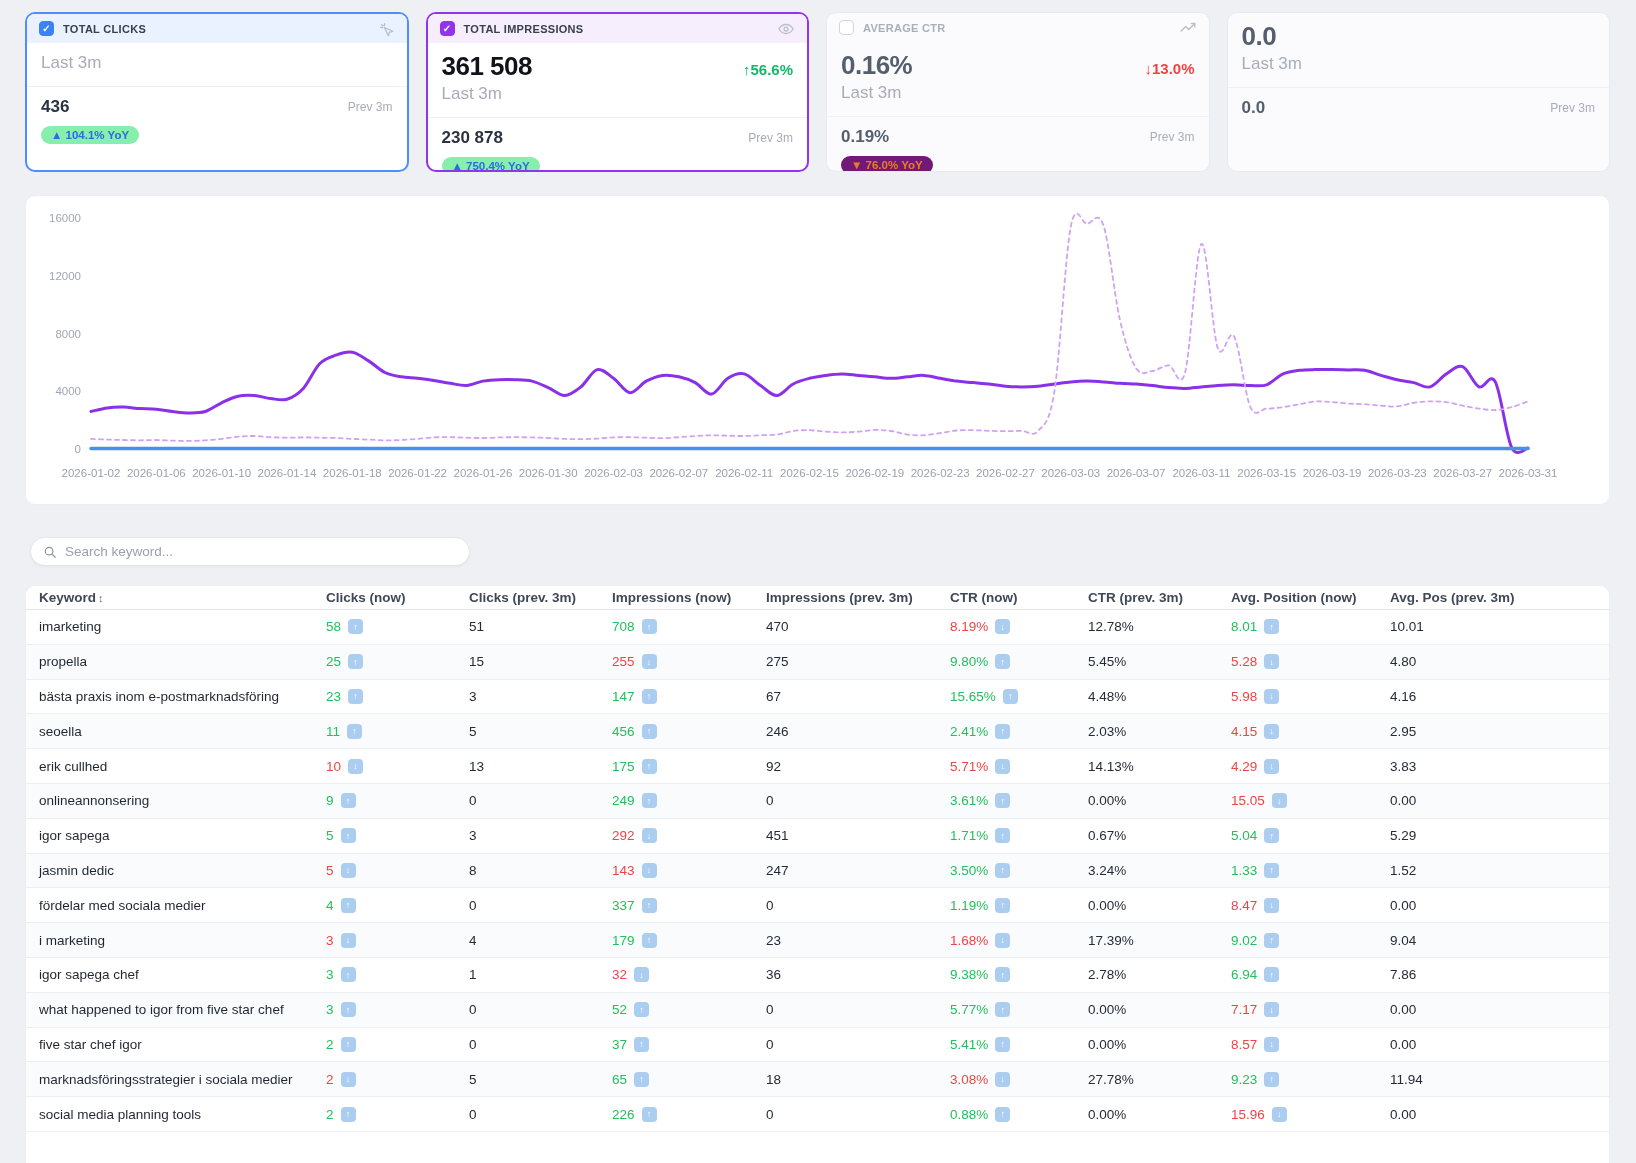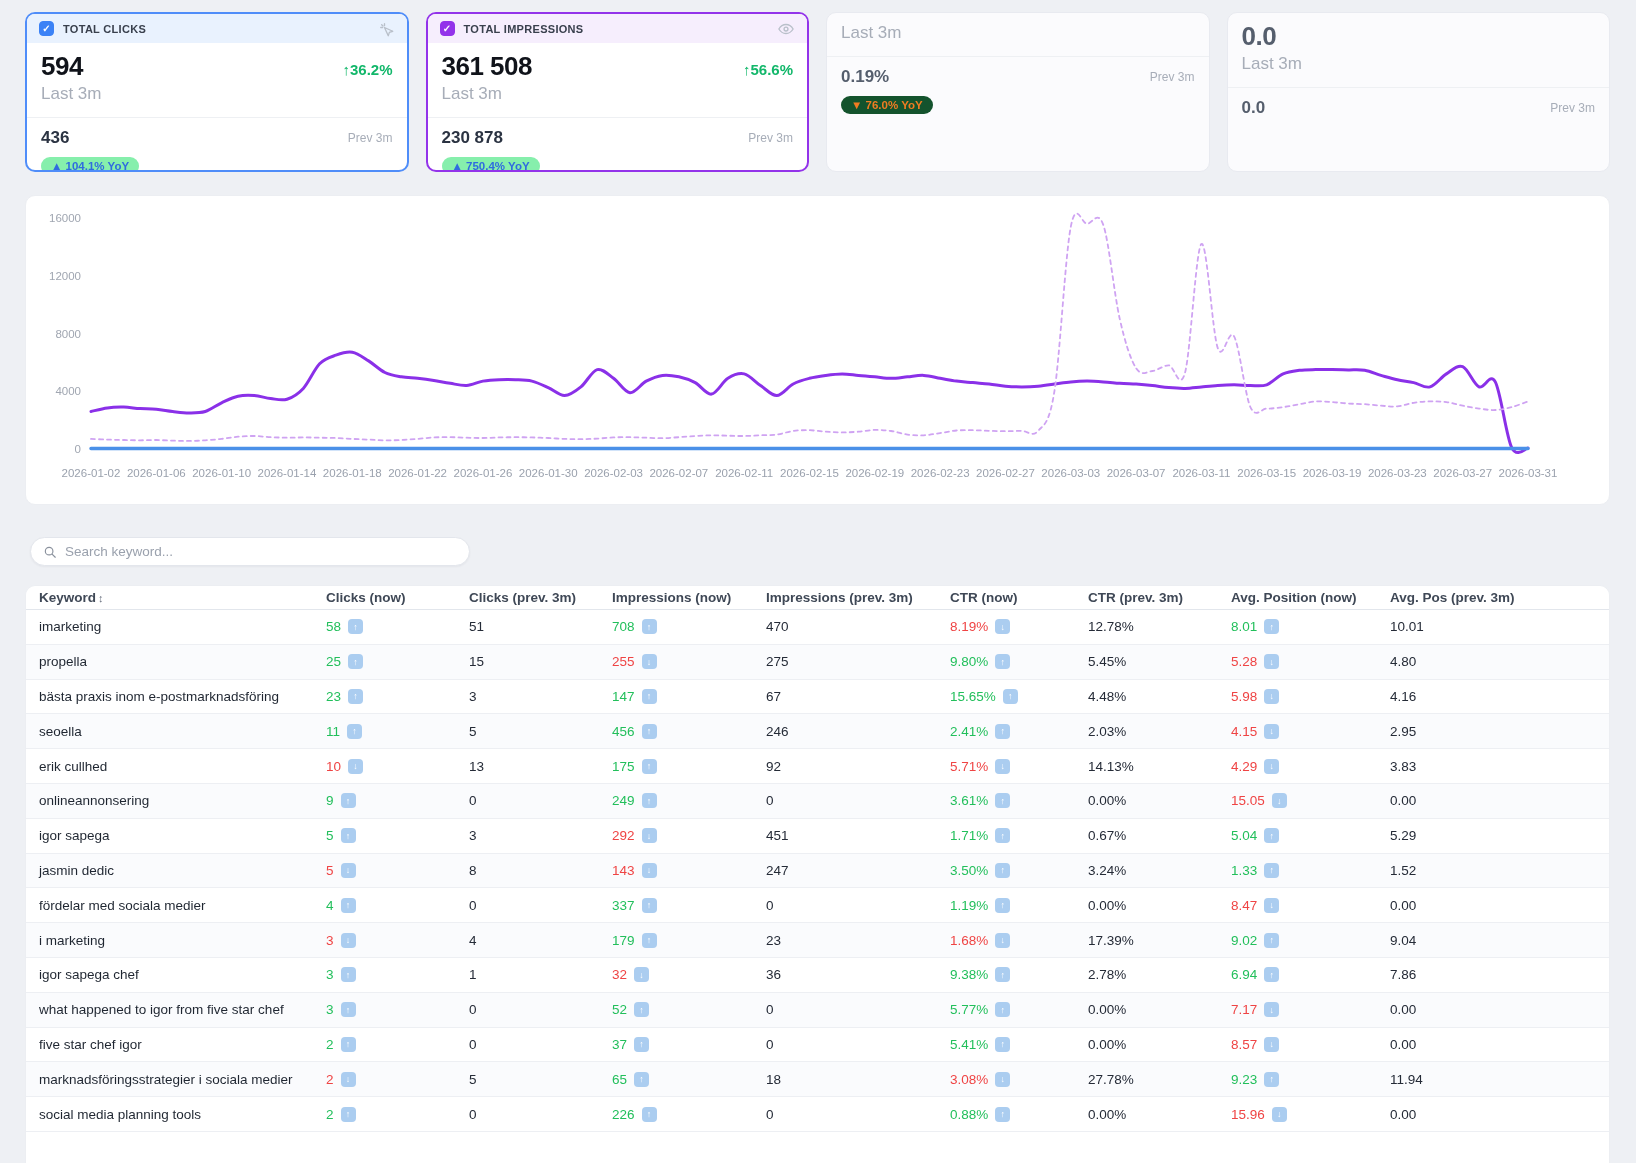--- a/index.html
+++ b/index.html
@@ -33,21 +33,21 @@
   .kpi-change.pos { color:#12b76a; } .kpi-change.neg { color:#ef4444; }
   .kpi-period { font-size:17px; color:#a7adb8; margin-top:2px; }
   .card-divider { border-top:1px solid #eef0f3; margin-top:7px; }
   .prev-row { display:flex; align-items:center; justify-content:space-between; padding:10px 14px 0 14px; }
   .prev-value { font-size:17px; font-weight:bold; color:#2b3342; }
   .c-gray .prev-value { color:#555e6d; }
   .prev-label { font-size:12px; color:#a7adb8; }
   .yoy { display:inline-block; margin:9px 14px 0 14px; padding:3px 10px; border-radius:10px;
          font-size:11.5px; font-weight:bold; }
   .yoy.up   { background:#86efac; color:#2f6bdf; }
-  .yoy.down { background:#14532d; color:#f07c22; }
+  .yoy.down { background:#701a75; color:#f07c22; }
 
   
   .chart-card { position:absolute; left:25px; top:195px; width:1585px; height:310px;
                 background:#fff; border-radius:10px; border:1px solid #eceef2; }
   .chart-card svg { display:block; }
   .ytick { font-size:11.5px; fill:#a0a6b1; }
   .xtick { font-size:11.5px; fill:#9aa1ad; }
 
   
   .searchbar { position:absolute; left:30px; top:537px; width:440px; height:29px; background:#fff;
@@ -89,24 +89,20 @@
         <span class="head-icon">
           <svg viewBox="0 0 24 24">
               <path d="M10 10 L15 21 L16.5 16.5 L21 15 Z"></path>
               <path d="M5 10h2.5"></path>
               <path d="M10 5v2.5"></path>
               <path d="M6.2 6.2l1.8 1.8"></path>
             </svg>
         </span>
       </div>
       <div class="card-main">
-        <div class="value-row">
-          <span class="kpi-value">594</span>
-          <span class="kpi-change pos"><span>↑</span><span>36.2%</span></span>
-        </div>
         <div class="kpi-period">Last 3m</div>
       </div>
       <div class="card-divider"></div>
       <div class="prev-row">
         <span class="prev-value">436</span>
         <span class="prev-label">Prev 3m</span>
       </div>
       <span class="yoy up">▲ 104.1% YoY</span>
     </div>
 
@@ -130,21 +126,35 @@
       </div>
       <div class="card-divider"></div>
       <div class="prev-row">
         <span class="prev-value">230 878</span>
         <span class="prev-label">Prev 3m</span>
       </div>
       <span class="yoy up">▲ 750.4% YoY</span>
     </div>
 
     <div class="card c-gray">
+      <div class="card-head">
+        <span class="cb"></span>
+        <span class="card-title">AVERAGE CTR</span>
+        <span class="head-icon">
+          <svg viewBox="0 0 24 24">
+              <path d="M3 16l6-6 4 4 8-8"></path>
+              <path d="M16.5 6H21v4.5"></path>
+            </svg>
+        </span>
+      </div>
       <div class="card-main">
+        <div class="value-row">
+          <span class="kpi-value">0.16%</span>
+          <span class="kpi-change neg"><span>↓</span><span>13.0%</span></span>
+        </div>
         <div class="kpi-period">Last 3m</div>
       </div>
       <div class="card-divider"></div>
       <div class="prev-row">
         <span class="prev-value">0.19%</span>
         <span class="prev-label">Prev 3m</span>
       </div>
       <span class="yoy down">▼ 76.0% YoY</span>
     </div>
 

